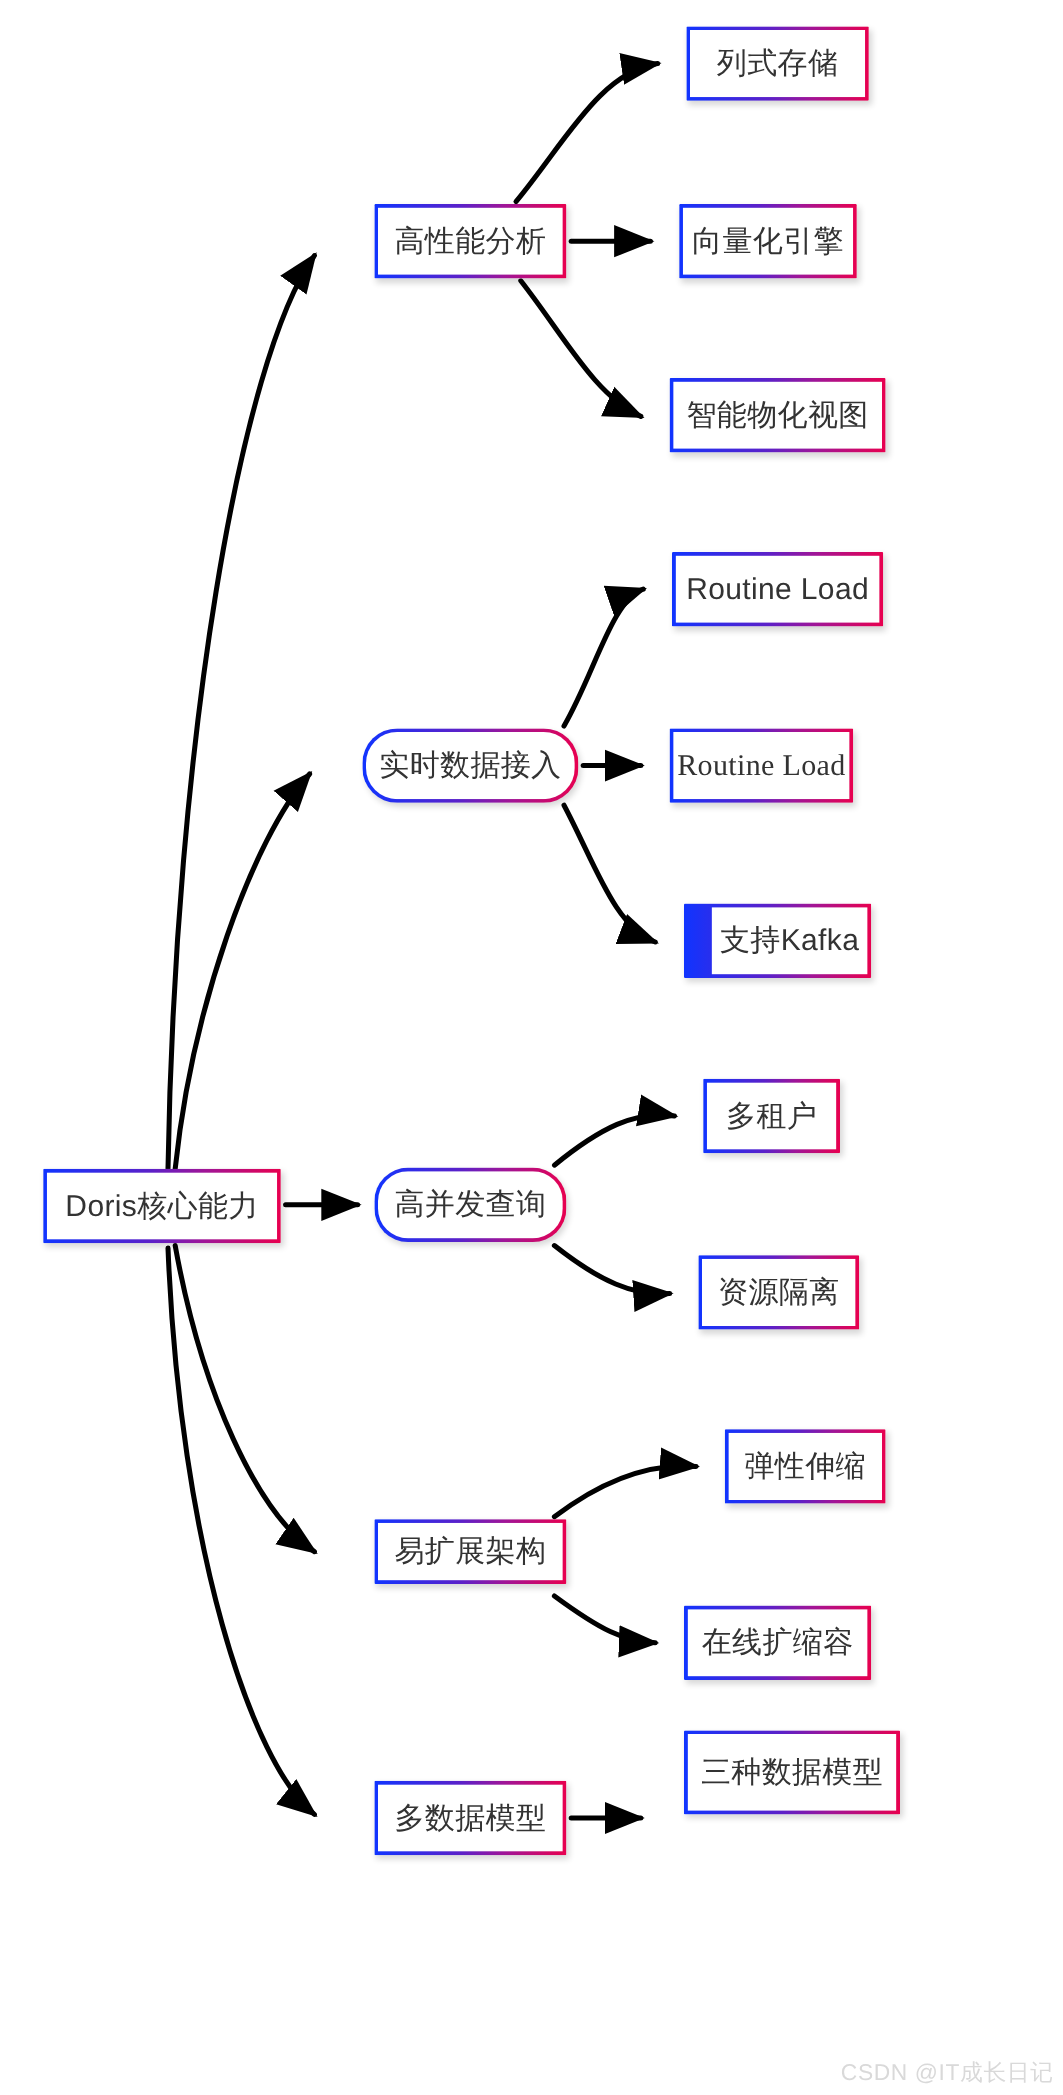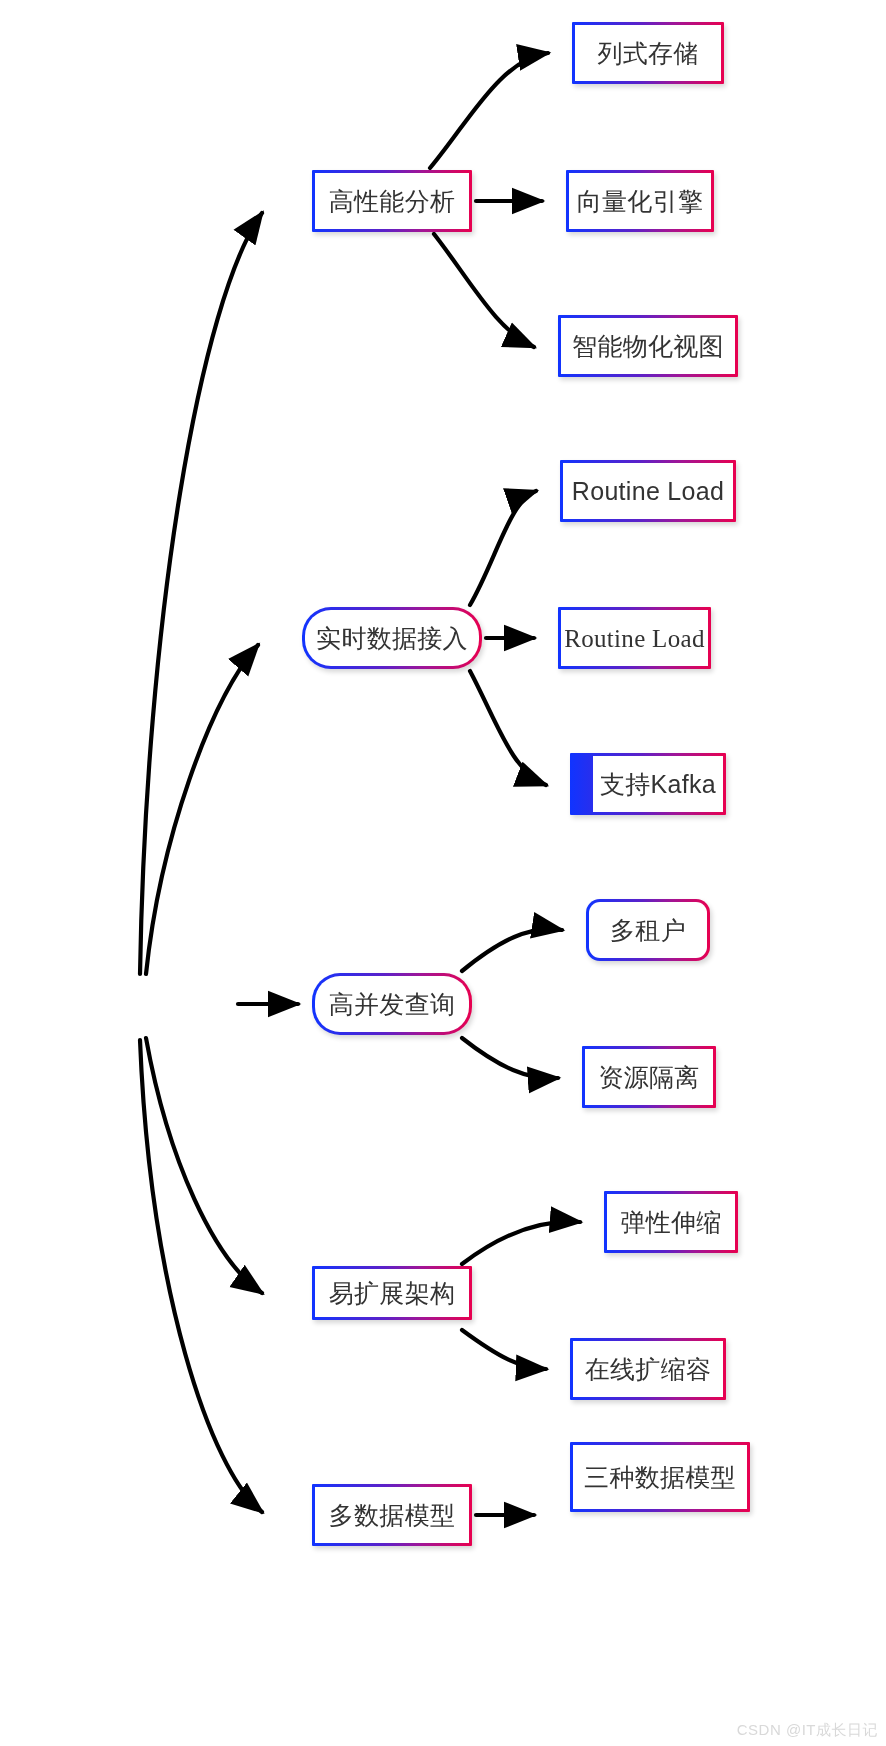--- a/index.html
+++ b/index.html
@@ -50,21 +50,21 @@
     text-align: center;
   }
   .node-label.latin {
     font-size: 25px;
   }
   #watermark {
     position: absolute;
     right: 8px;
     bottom: 6px;
     color: #d9d9d9;
-    font-size: 15px;
+    font-size: 19px;
     white-space: nowrap;
     letter-spacing: 0.5px;
   }
 </style>
 </head>
 <body>
 
 <div id="canvas">
 
   <svg id="edges" viewBox="0 0 886 1746" width="886" height="1746" xmlns="http://www.w3.org/2000/svg">
@@ -97,20 +97,23 @@
       <path d="M462,971 C500,940 530,925 562,930"></path>
       <path d="M462,1038 C500,1068 528,1080 558,1078"></path>
 
       <path d="M462,1264 C504,1232 542,1219 580,1222"></path>
       <path d="M462,1330 C500,1358 520,1368 546,1369"></path>
 
       <path d="M476,1515 L534,1515"></path>
     </g>
   </svg>
 
+  <div class="node" style="left:36px; top:974px; width:198px; height:62px;">
+    <span class="node-label latin">Doris核心能力</span>
+  </div>
 
   <div class="node" style="left:312px; top:170px; width:160px; height:62px;">
     <span class="node-label">高性能分析</span>
   </div>
   <div class="node" style="left:572px; top:22px; width:152px; height:62px;">
     <span class="node-label">列式存储</span>
   </div>
   <div class="node" style="left:566px; top:170px; width:148px; height:62px;">
     <span class="node-label">向量化引擎</span>
   </div>
@@ -127,21 +130,21 @@
   <div class="node" style="left:558px; top:607px; width:153px; height:62px;font-family:Liberation Serif, serif;">
     <span class="node-label latin">Routine Load</span>
   </div>
   <div class="node" style="left:570px; top:753px; width:156px; height:62px;padding-left:20px;">
     <span class="node-label">支持Kafka</span>
   </div>
 
   <div class="node" style="left:312px; top:973px; width:160px; height:62px;border-radius:28px;">
     <span class="node-label">高并发查询</span>
   </div>
-  <div class="node" style="left:586px; top:899px; width:124px; height:62px;border-radius:14px;">
+  <div class="node" style="left:586px; top:899px; width:114px; height:62px;">
     <span class="node-label">多租户</span>
   </div>
   <div class="node" style="left:582px; top:1046px; width:134px; height:62px;">
     <span class="node-label">资源隔离</span>
   </div>
 
   <div class="node" style="left:312px; top:1266px; width:160px; height:54px;">
     <span class="node-label">易扩展架构</span>
   </div>
   <div class="node" style="left:604px; top:1191px; width:134px; height:62px;">

